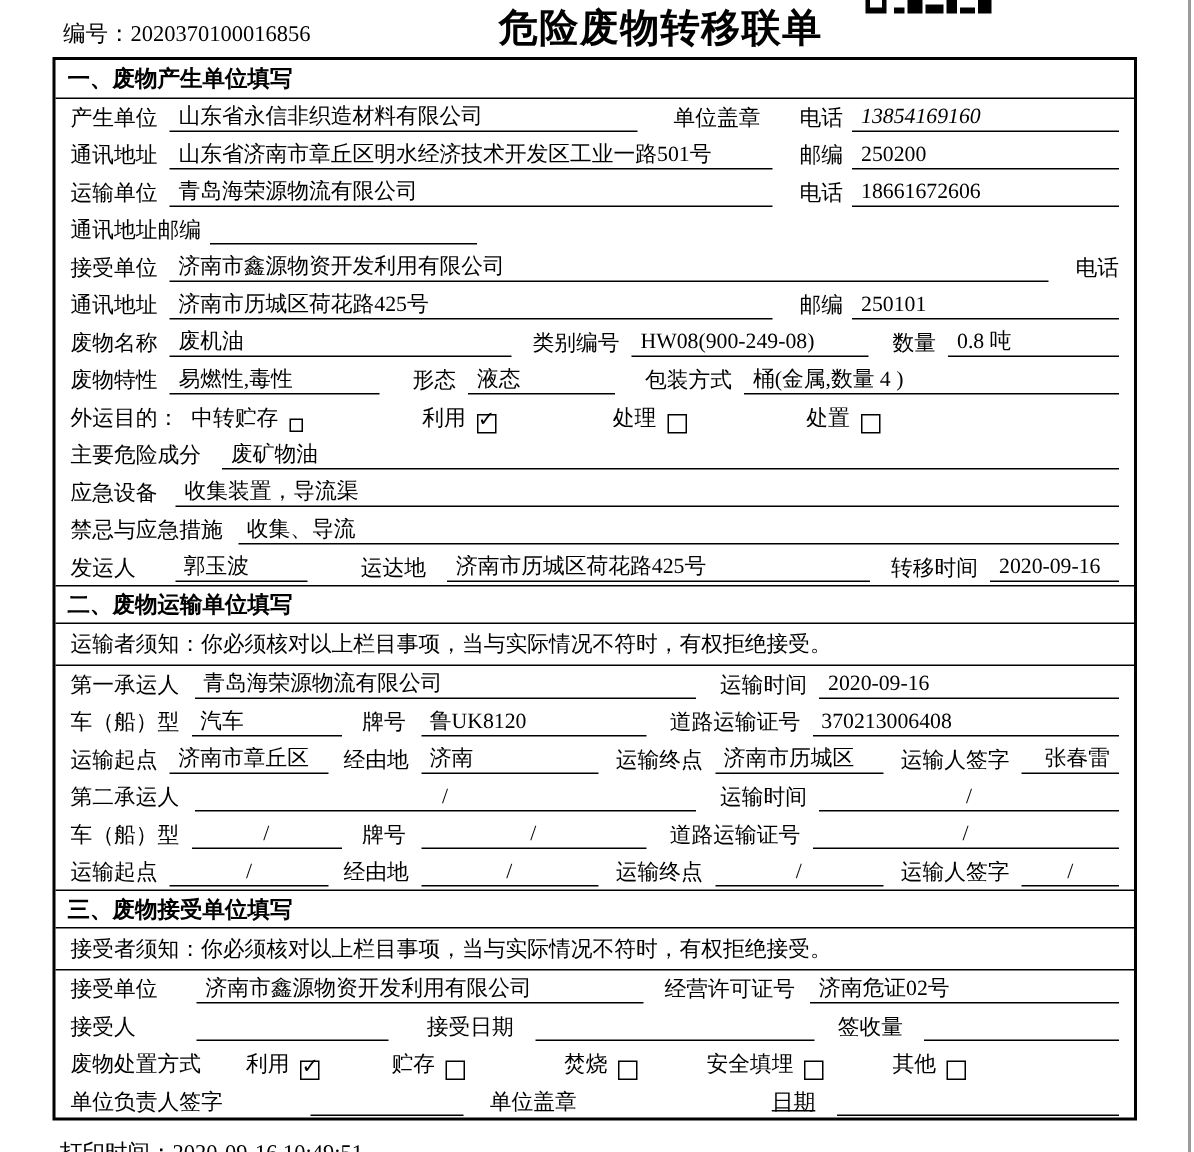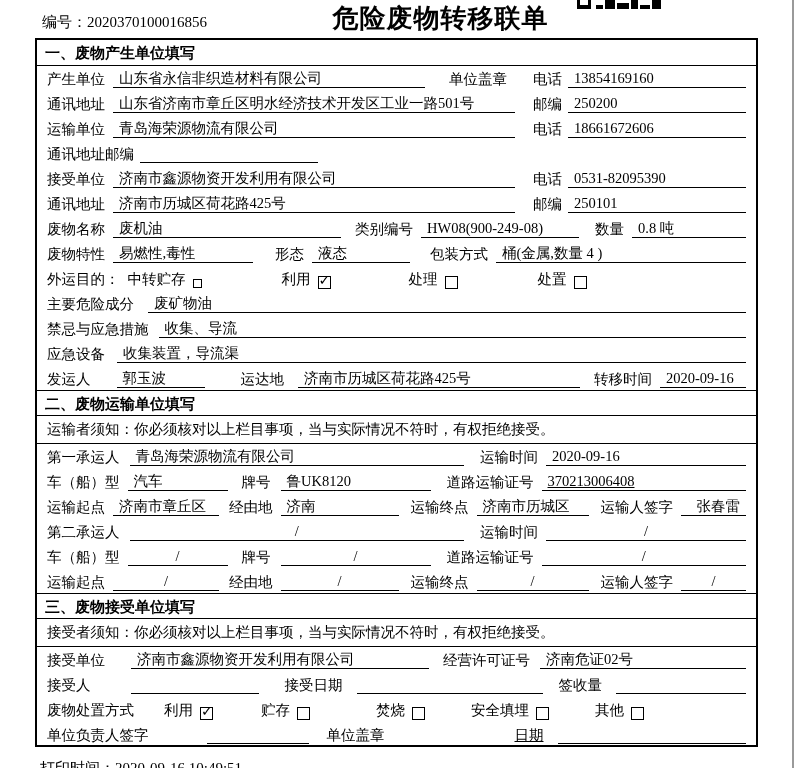--- a/index.html
+++ b/index.html
@@ -77,21 +77,21 @@
 <div class="form">
 
   <div class="sec-h">一、废物产生单位填写</div>
 
   <div class="row">
     <span class="lbl">产生单位</span>
     <span class="val" style="width:312px;margin-left:8px;">山东省永信非织造材料有限公司</span>
     <span class="lbl" style="margin-left:24px;">单位盖章</span>
     <span class="sp"></span>
     <span class="lbl">电话</span>
-    <span class="val" style="width:178px;margin-left:6px;">13854169160</span>
+    <span class="val" style="width:178px;margin-left:6px;font-style:italic;">13854169160</span>
   </div>
 
   <div class="row">
     <span class="lbl">通讯地址</span>
     <span class="val grow" style="margin-left:8px;margin-right:18px;">山东省济南市章丘区明水经济技术开发区工业一路501号</span>
     <span class="lbl">邮编</span>
     <span class="val" style="width:178px;margin-left:6px;">250200</span>
   </div>
 
   <div class="row">
@@ -104,21 +104,20 @@
   <div class="row">
     <span class="lbl">通讯地址</span>
     <span class="lbl">邮编</span>
     <span class="val" style="width:178px;margin-left:6px;"></span>
   </div>
 
   <div class="row">
     <span class="lbl">接受单位</span>
     <span class="val grow" style="margin-left:8px;margin-right:18px;">济南市鑫源物资开发利用有限公司</span>
     <span class="lbl">电话</span>
-    <span class="val" style="width:178px;margin-left:6px;">0531-82095390</span>
   </div>
 
   <div class="row">
     <span class="lbl">通讯地址</span>
     <span class="val grow" style="margin-left:8px;margin-right:18px;">济南市历城区荷花路425号</span>
     <span class="lbl">邮编</span>
     <span class="val" style="width:178px;margin-left:6px;">250101</span>
   </div>
 
   <div class="row">
@@ -150,27 +149,27 @@
     <span class="lbl" style="margin-left:80px;">处置</span>
     <span class="cb"></span>
   </div>
 
   <div class="row">
     <span class="lbl">主要危险成分</span>
     <span class="val grow" style="margin-left:14px;">废矿物油</span>
   </div>
 
   <div class="row">
+    <span class="lbl">应急设备</span>
+    <span class="val grow" style="margin-left:12px;">收集装置，导流渠</span>
+  </div>
+
+  <div class="row">
     <span class="lbl">禁忌与应急措施</span>
     <span class="val grow" style="margin-left:10px;">收集、导流</span>
-  </div>
-
-  <div class="row">
-    <span class="lbl">应急设备</span>
-    <span class="val grow" style="margin-left:12px;">收集装置，导流渠</span>
   </div>
 
   <div class="row">
     <span class="lbl">发运人</span>
     <span class="val" style="width:88px;margin-left:26px;">郭玉波</span>
     <span class="lbl" style="margin-left:36px;">运达地</span>
     <span class="val" style="width:282px;margin-left:14px;">济南市历城区荷花路425号</span>
     <span class="lbl" style="margin-left:14px;">转移时间</span>
     <span class="val grow" style="margin-left:8px;">2020-09-16</span>
   </div>
@@ -184,21 +183,21 @@
     <span class="lbl">运输时间</span>
     <span class="val" style="width:200px;margin-left:8px;">2020-09-16</span>
   </div>
 
   <div class="row">
     <span class="lbl">车（船）型</span>
     <span class="val" style="width:100px;margin-left:8px;">汽车</span>
     <span class="lbl" style="margin-left:14px;">牌号</span>
     <span class="val" style="width:150px;margin-left:10px;">鲁UK8120</span>
     <span class="lbl" style="margin-left:16px;">道路运输证号</span>
-    <span class="val grow" style="margin-left:8px;text-decoration:underline;">370213006408</span>
+    <span class="val grow" style="margin-left:8px;">370213006408</span>
   </div>
 
   <div class="row">
     <span class="lbl">运输起点</span>
     <span class="val" style="width:106px;margin-left:8px;">济南市章丘区</span>
     <span class="lbl" style="margin-left:10px;">经由地</span>
     <span class="val" style="width:118px;margin-left:8px;">济南</span>
     <span class="lbl" style="margin-left:12px;">运输终点</span>
     <span class="val" style="width:112px;margin-left:8px;">济南市历城区</span>
     <span class="lbl" style="margin-left:12px;">运输人签字</span>

